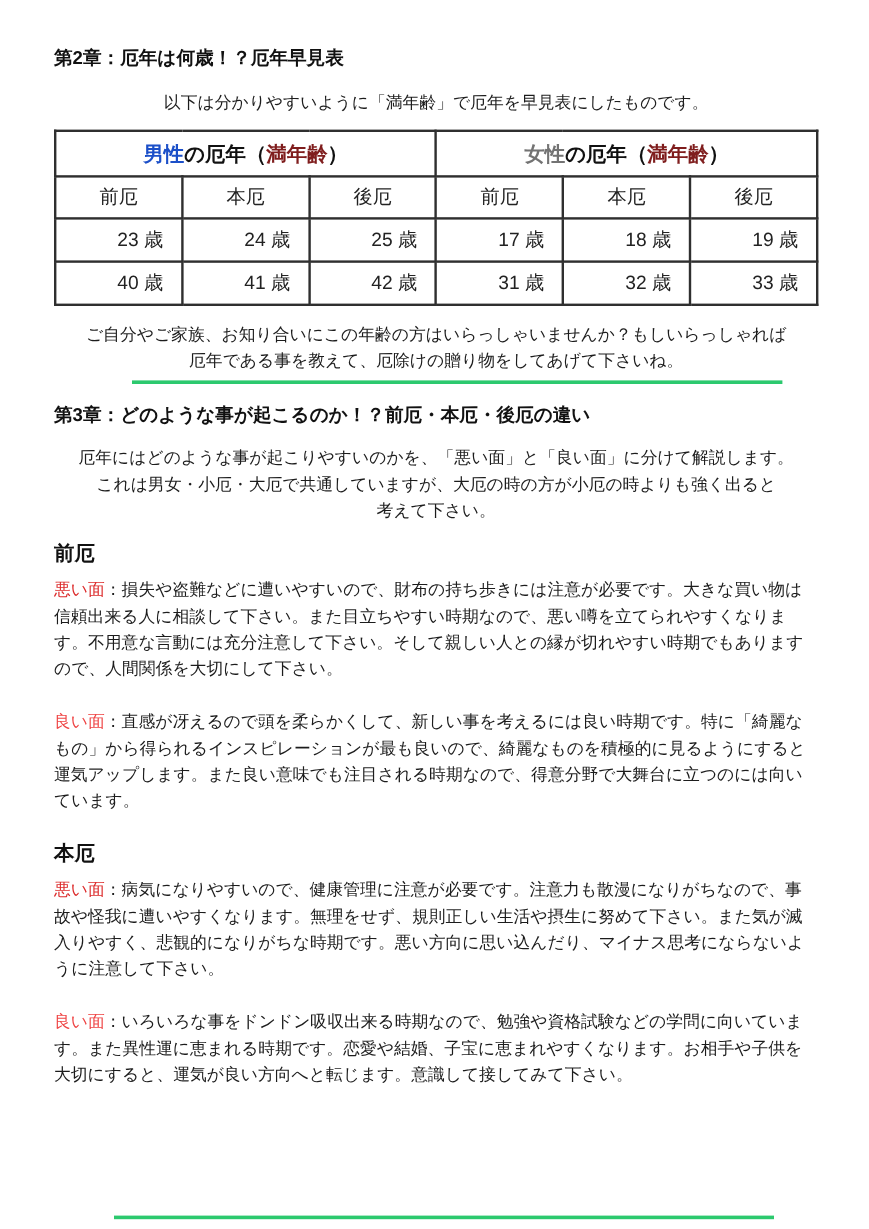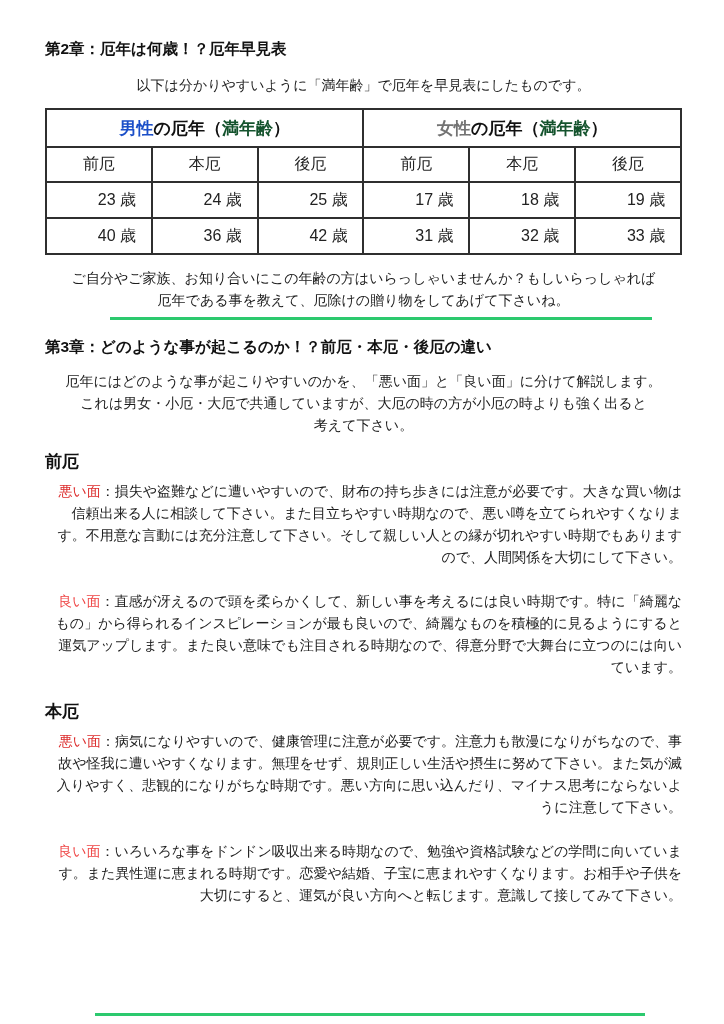--- a/index.html
+++ b/index.html
@@ -31,37 +31,37 @@
   }
   .yaku-table th,.yaku-table td{
     border:2px solid #2f2f2f;text-align:center;vertical-align:middle;
     font-weight:normal;padding:0;
   }
   .yaku-table .grp{height:36px;font-size:17px;font-weight:bold;color:#111;}
   .yaku-table .sub{height:33px;font-size:16px;color:#222;}
   .yaku-table td{height:34px;font-size:16px;color:#222;padding-left:36px;}
   .male-accent{color:#1b4fc8;}
   .female-accent{color:#737373;}
-  .red{color:#14532d;}
+  .red{color:#7f1d1d;}
   .red-bold{color:#dc2b2b;font-weight:bold;}
   .divider{
     height:3px;background:#2cc96e;border:0;
     width:542px;margin:6px 0 0 65px;
   }
   .divider-bottom{
     position:absolute;left:95px;bottom:8px;
     width:550px;height:3px;background:#2cc96e;
   }
   .ch3-heading{margin:16px 0 12px 0;}
   .section-title{
     font-size:17px;font-weight:600;color:#111;
     margin:10px 0 6px 0;line-height:24px;text-align:left;
   }
   .labeled{
-    font-size:14px;line-height:22px;text-align:right;
+    font-size:14px;line-height:22px;text-align:left;
     margin:0 0 22px 0;color:#1c1c1c;
   }
   .label-bad{color:#dc2b2b;}
   .label-good{color:#ef4444;}
 </style>
 </head>
 <body>
 
 <div class="page">
 
@@ -93,21 +93,21 @@
       <tr>
         <td>23 歳</td>
         <td class="red-bold">24 歳</td>
         <td>25 歳</td>
         <td>17 歳</td>
         <td class="red-bold">18 歳</td>
         <td>19 歳</td>
       </tr>
       <tr>
         <td>40 歳</td>
-        <td class="red-bold">36 歳</td>
+        <td class="red-bold">41 歳</td>
         <td>42 歳</td>
         <td>31 歳</td>
         <td class="red-bold">32 歳</td>
         <td>33 歳</td>
       </tr>
     </tbody>
   </table>
 
   <p class="body-text after-table">ご自分やご家族、お知り合いにこの年齢の方はいらっしゃいませんか？もしいらっしゃれば
 厄年である事を教えて、厄除けの贈り物をしてあげて下さいね。</p>

